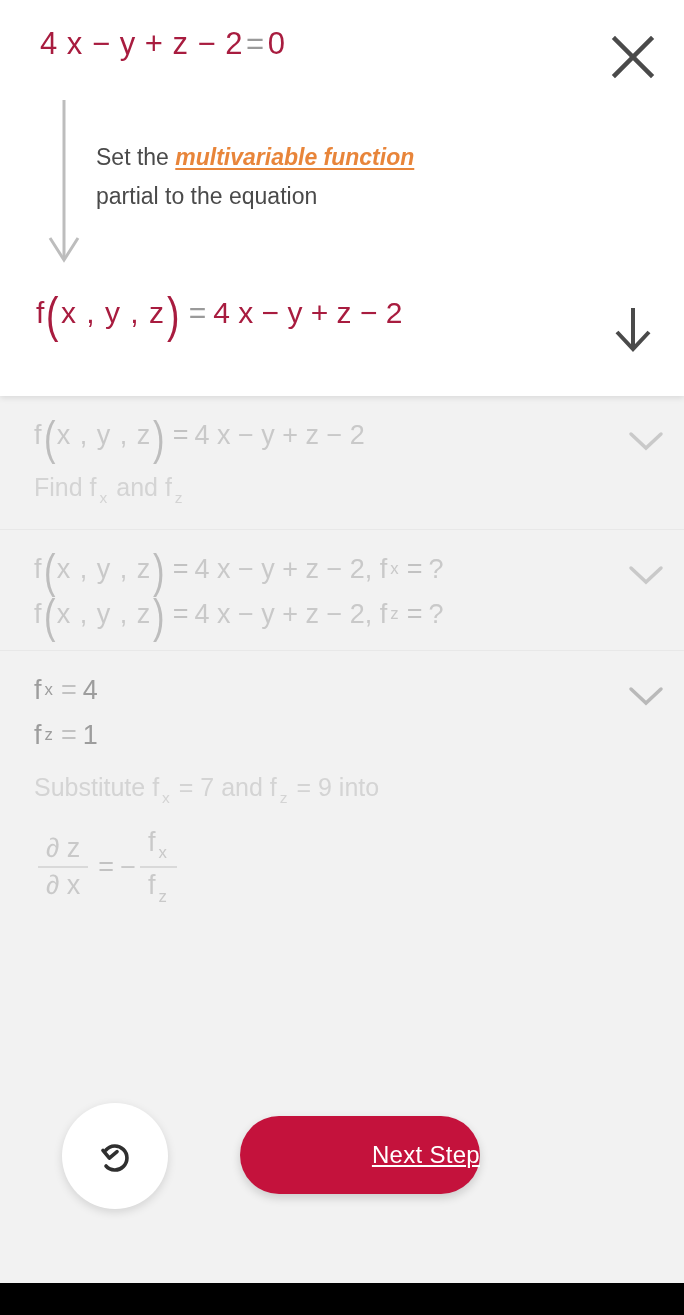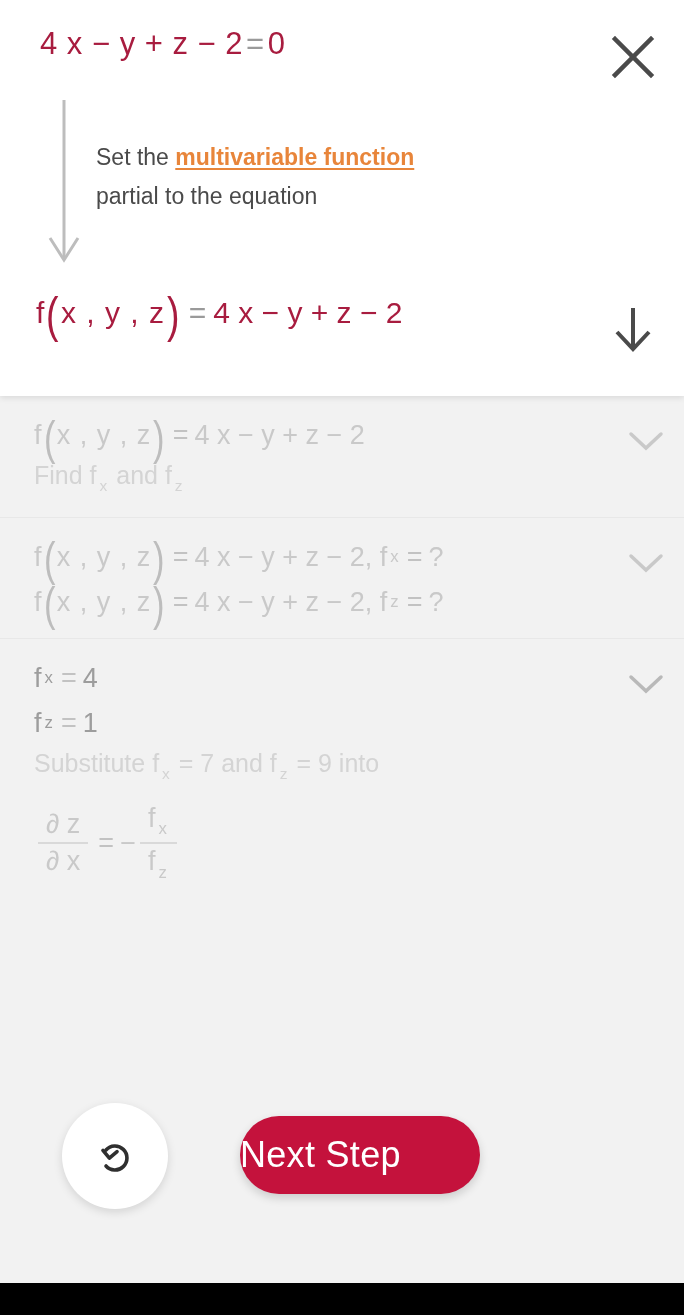--- a/index.html
+++ b/index.html
@@ -40,20 +40,21 @@
   }
 
   .hint{
     position:absolute;left:96px;top:138px;width:470px;
     font-size:23px;line-height:39px;color:#4a4a4a;
   }
   .hint a{
     color:#e8853a;font-weight:bold;text-decoration:underline;
     text-decoration-thickness:2px;text-underline-offset:3px;
     cursor:pointer;
+    font-style:italic;
   }
 
   .eq-result{
     position:absolute;left:36px;top:296px;
     font-size:30px;color:#a81c3f;white-space:nowrap;
     display:flex;align-items:center;
   }
   .eq-result .eqs{color:#9a9a9a;padding:0 7px;}
   .paren{
     display:inline-block;font-size:50px;line-height:0;
@@ -90,21 +91,21 @@
   .math .paren{font-size:46px;color:#bdbdbd;}
 
   sub.v{
     font-size:.62em;vertical-align:-0.45em;padding-left:3px;padding-right:2px;
     letter-spacing:0;
   }
 
   .caption{
     margin-top:24px;font-size:25px;color:#cfcfcf;white-space:nowrap;
   }
-  .caption.dimmer{color:#d4d4d4;margin-top:12px;}
+  .caption.dimmer{color:#d4d4d4;}
 
   .chev{
     position:absolute;right:16px;top:30px;width:44px;height:30px;
     display:flex;align-items:center;justify-content:center;cursor:pointer;
   }
 
   
   .frac{
     display:inline-flex;flex-direction:column;align-items:center;
     vertical-align:middle;line-height:1;margin:0 4px;
@@ -117,23 +118,23 @@
     position:absolute;left:62px;top:1103px;width:106px;height:106px;
     background:#ffffff;border-radius:50%;
     box-shadow:0 3px 10px rgba(0,0,0,.13);
     display:flex;align-items:center;justify-content:center;
     cursor:pointer;z-index:20;
   }
   .next-btn{
     position:absolute;left:240px;top:1116px;width:240px;height:78px;
     background:#c4123c;border-radius:39px;
     box-shadow:0 4px 10px rgba(0,0,0,.16);
-    display:flex;align-items:center;justify-content:flex-start;
-    color:#ffffff;font-size:36px;letter-spacing:.3px;
-    cursor:pointer;z-index:20;
+    display:flex;align-items:center;justify-content:flex-end;
+    color:#ffffff;font-size:24px;letter-spacing:.3px;
+    cursor:pointer;z-index:20;text-decoration:underline;
   }
 
   
   .navbar{
     position:absolute;left:0;bottom:0;width:684px;height:32px;background:#000000;
   }
 </style>
 </head>
 <body>
 

